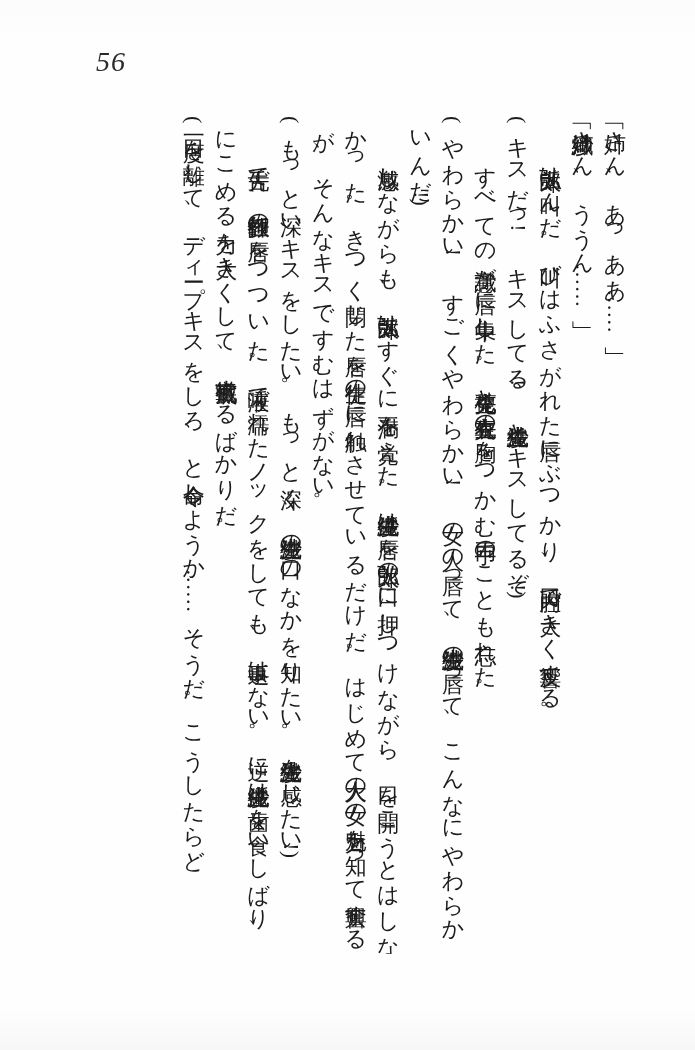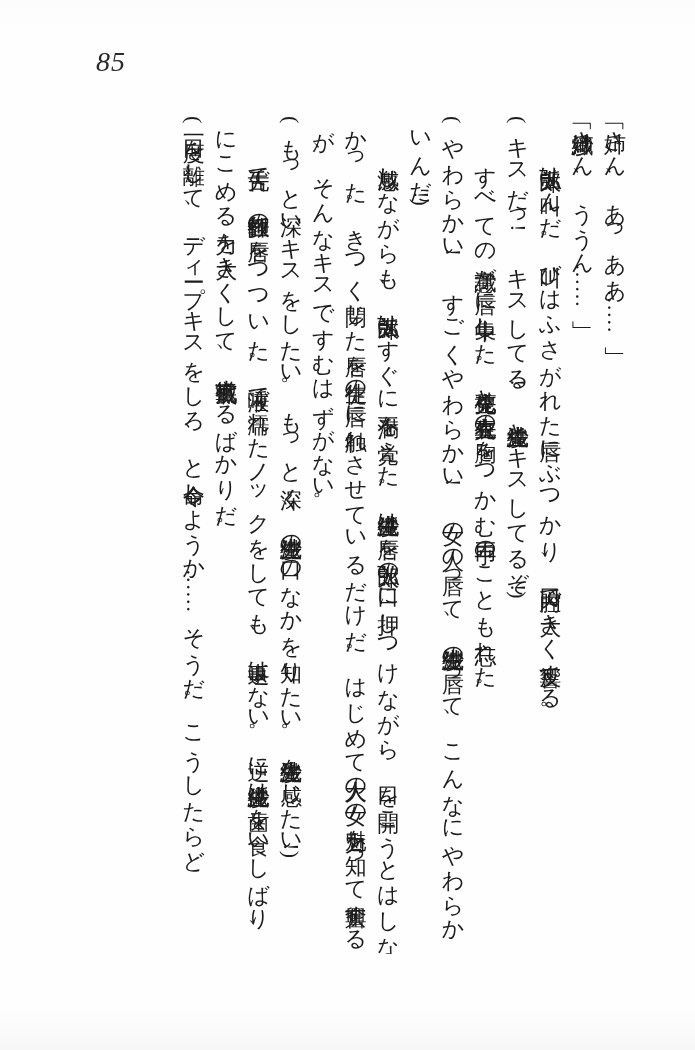--- a/index.html
+++ b/index.html
@@ -47,21 +47,21 @@
     text-indent: 0;
   }
   .text-block p.indent {
     text-indent: 36px;
   }
 </style>
 </head>
 <body>
 
 <div class="page">
-  <div class="page-number">85</div>
+  <div class="page-number">56</div>
 
   <div class="text-block">
       <p>「姉さん、あっああ……」</p>
       <p>「沙織姉さん、ううん……」</p>
       <p class="indent">弘太郎は叫んだ。叫びはふさがれた唇にぶつかり、口腔内で大きく反響する。</p>
       <p>(キスだっ!　キスしてる!　沙織先生とキスしてるぞ!)</p>
       <p class="indent">すべての意識が唇に集中した。充穂先生と真衣先生の胸をつかむ両手のことも忘れた。</p>
       <p>(やわらかい!　すごくやわらかい!　女の人の唇って、沙織先生の唇って、こんなにやわらかいんだ!)</p>
       <p class="indent">感激しながらも、弘太郎はすぐに不満を覚えた。沙織先生は唇を弘太郎の口に押しつけながら、口を開こうとはしなかった。きつく閉じた唇を生徒の唇に触れさせているだけだ。はじめて大人の女の魅力を知って興奮する少年が、そんなキスですむはずがない。</p>
       <p>(もっと深いキスをしたい。もっと深く、沙織先生の口のなかを知りたい。沙織先生を感じたい!)</p>

